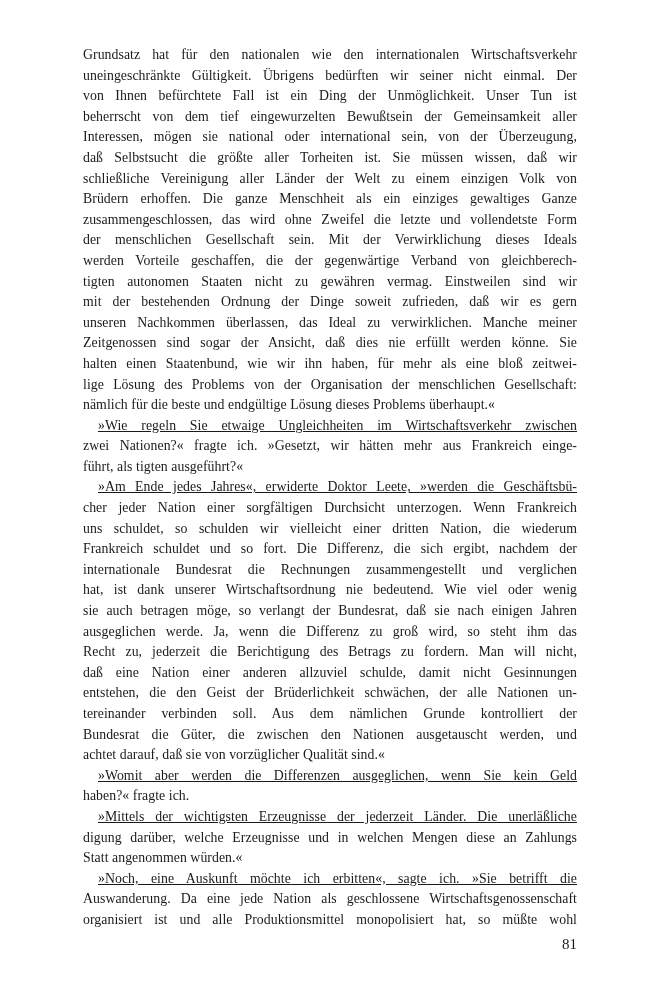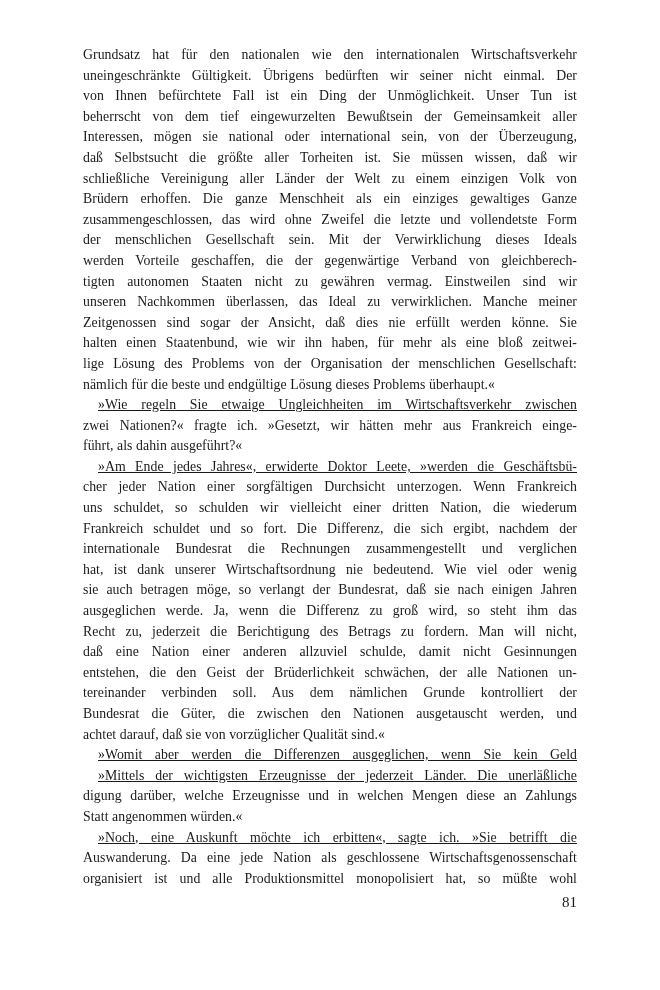--- a/index.html
+++ b/index.html
@@ -66,49 +66,51 @@
         <div class="line">von Ihnen befürchtete Fall ist ein Ding der Unmöglichkeit. Unser Tun ist</div>
         <div class="line">beherrscht von dem tief eingewurzelten Bewußtsein der Gemeinsamkeit aller</div>
         <div class="line">Interessen, mögen sie national oder international sein, von der Überzeugung,</div>
         <div class="line">daß Selbstsucht die größte aller Torheiten ist. Sie müssen wissen, daß wir</div>
         <div class="line">schließliche Vereinigung aller Länder der Welt zu einem einzigen Volk von</div>
         <div class="line">Brüdern erhoffen. Die ganze Menschheit als ein einziges gewaltiges Ganze</div>
         <div class="line">zusammengeschlossen, das wird ohne Zweifel die letzte und vollendetste Form</div>
         <div class="line">der menschlichen Gesellschaft sein. Mit der Verwirklichung dieses Ideals</div>
         <div class="line">werden Vorteile geschaffen, die der gegenwärtige Verband von gleichberech-</div>
         <div class="line">tigten autonomen Staaten nicht zu gewähren vermag. Einstweilen sind wir</div>
+        <div class="line">mit der bestehenden Ordnung der Dinge soweit zufrieden, daß wir es gern</div>
         <div class="line">unseren Nachkommen überlassen, das Ideal zu verwirklichen. Manche meiner</div>
         <div class="line">Zeitgenossen sind sogar der Ansicht, daß dies nie erfüllt werden könne. Sie</div>
         <div class="line">halten einen Staatenbund, wie wir ihn haben, für mehr als eine bloß zeitwei-</div>
         <div class="line">lige Lösung des Problems von der Organisation der menschlichen Gesellschaft:</div>
         <div class="line last">nämlich für die beste und endgültige Lösung dieses Problems überhaupt.«</div>
       </div>
       <div class="paragraph indent">
         <div class="line">»Wie regeln Sie etwaige Ungleichheiten im Wirtschaftsverkehr zwischen</div>
         <div class="line">zwei Nationen?« fragte ich. »Gesetzt, wir hätten mehr aus Frankreich einge-</div>
-        <div class="line last">führt, als dahin ausgeführt?«</div>
+        <div class="line last">führt, als tigten ausgeführt?«</div>
       </div>
       <div class="paragraph indent">
         <div class="line">»Am Ende jedes Jahres«, erwiderte Doktor Leete, »werden die Geschäftsbü-</div>
         <div class="line">cher jeder Nation einer sorgfältigen Durchsicht unterzogen. Wenn Frankreich</div>
         <div class="line">uns schuldet, so schulden wir vielleicht einer dritten Nation, die wiederum</div>
         <div class="line">Frankreich schuldet und so fort. Die Differenz, die sich ergibt, nachdem der</div>
         <div class="line">internationale Bundesrat die Rechnungen zusammengestellt und verglichen</div>
         <div class="line">hat, ist dank unserer Wirtschaftsordnung nie bedeutend. Wie viel oder wenig</div>
         <div class="line">sie auch betragen möge, so verlangt der Bundesrat, daß sie nach einigen Jahren</div>
         <div class="line">ausgeglichen werde. Ja, wenn die Differenz zu groß wird, so steht ihm das</div>
         <div class="line">Recht zu, jederzeit die Berichtigung des Betrags zu fordern. Man will nicht,</div>
         <div class="line">daß eine Nation einer anderen allzuviel schulde, damit nicht Gesinnungen</div>
         <div class="line">entstehen, die den Geist der Brüderlichkeit schwächen, der alle Nationen un-</div>
         <div class="line">tereinander verbinden soll. Aus dem nämlichen Grunde kontrolliert der</div>
         <div class="line">Bundesrat die Güter, die zwischen den Nationen ausgetauscht werden, und</div>
         <div class="line last">achtet darauf, daß sie von vorzüglicher Qualität sind.«</div>
       </div>
       <div class="paragraph indent">
         <div class="line">»Womit aber werden die Differenzen ausgeglichen, wenn Sie kein Geld</div>
+        <div class="line last">haben?« fragte ich.</div>
       </div>
       <div class="paragraph indent">
         <div class="line">»Mittels der wichtigsten Erzeugnisse der jederzeit Länder. Die unerläßliche</div>
         <div class="line">digung darüber, welche Erzeugnisse und in welchen Mengen diese an Zahlungs</div>
         <div class="line last">Statt angenommen würden.«</div>
       </div>
       <div class="paragraph indent cont">
         <div class="line">»Noch, eine Auskunft möchte ich erbitten«, sagte ich. »Sie betrifft die</div>
         <div class="line">Auswanderung. Da eine jede Nation als geschlossene Wirtschaftsgenossenschaft</div>
         <div class="line last">organisiert ist und alle Produktionsmittel monopolisiert hat, so müßte wohl</div>

